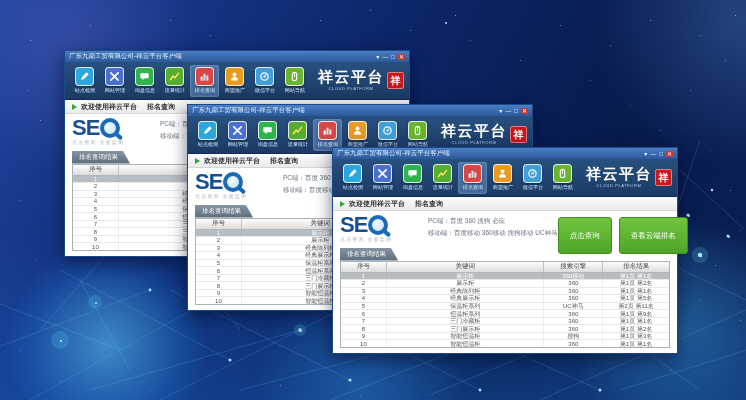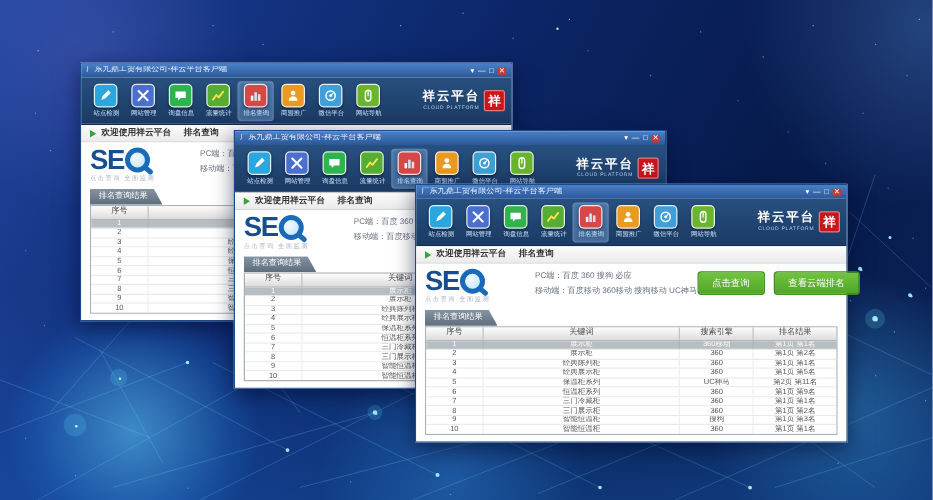--- a/index.html
+++ b/index.html
@@ -53,21 +53,21 @@
   .toolbar{height:37px;flex:none;background:linear-gradient(#28507f,#1a3a64);display:flex;align-items:center;padding:0 5px;border-bottom:1px solid #122b4e;}
   .tb-items{display:flex;gap:1px;flex:1;min-width:0;}
   .tb-item{display:flex;flex-direction:column;align-items:center;width:29px;flex:none;padding:2px 0 1px;border-radius:3px;}
   .tb-item.active{background:rgba(125,175,235,.38);box-shadow:inset 0 0 3px rgba(255,255,255,.35);}
   .tb-icon{width:17px;height:17px;border-radius:4px;border:1px solid rgba(255,255,255,.85);
     display:flex;align-items:center;justify-content:center;box-shadow:0 1px 2px rgba(0,0,0,.35);}
   .tb-icon svg{display:block;}
   .tb-label{font-size:6px;color:#cfe2f8;margin-top:1px;white-space:nowrap;transform:scale(.85);transform-origin:center top;}
   .brand{display:flex;align-items:center;gap:3px;margin-left:auto;flex:none;padding-left:4px;}
   .brand-text{text-align:center;}
-  .brand-name{font-size:10px;color:#fff;font-weight:bold;letter-spacing:1.5px;line-height:1.05;
+  .brand-name{font-size:15px;color:#fff;font-weight:bold;letter-spacing:1.5px;line-height:1.05;
     font-family:"Liberation Serif","DejaVu Serif",serif;}
   .brand-sub{font-size:4px;color:#b9d2ee;letter-spacing:.6px;}
   .brand-badge{width:15px;height:15px;background:#c8161d;border:1px solid #e87a7a;border-radius:2px;
     color:#fff;font-size:10px;font-weight:bold;display:flex;align-items:center;justify-content:center;
     font-family:"Liberation Serif","DejaVu Serif",serif;}
 
   .breadcrumb{height:13px;flex:none;background:linear-gradient(#fbfbfb,#ebebeb);border-bottom:1px solid #d5d5d5;
     display:flex;align-items:center;padding:0 7px;gap:4px;}
   .flag{width:0;height:0;border-left:5px solid #35a53a;border-top:3px solid transparent;border-bottom:3px solid transparent;flex:none;}
   .bc-welcome,.bc-section{font-size:7px;color:#333;font-weight:bold;line-height:1;}
@@ -78,21 +78,21 @@
   .seo-logo{width:86px;flex:none;}
   .seo-top{display:flex;align-items:center;}
   .seo-se{font-size:22px;font-weight:800;color:#174f8e;letter-spacing:-1px;line-height:.85;}
   .seo-o{width:12px;height:12px;border:4px solid #1a6ab8;border-radius:50%;
     background:radial-gradient(circle at 35% 35%,#f2faff,#bfe2f8);position:relative;margin-left:1px;flex:none;}
   .seo-handle{position:absolute;width:9px;height:4px;background:#1a6ab8;right:-7px;bottom:-4px;
     transform:rotate(40deg);border-radius:2px;}
   .seo-tagline{font-size:5px;color:#a8b4c0;letter-spacing:1.2px;margin-top:1px;white-space:nowrap;}
   .engine-lines{font-size:6.5px;color:#6a7480;line-height:1.9;margin-left:2px;white-space:nowrap;}
   .btns{margin-left:auto;display:flex;gap:7px;margin-top:2px;}
-  .gbtn{height:19px;padding:0 11px;background:linear-gradient(#72c43e,#4ea528);border:1px solid #3f8c1f;
+  .gbtn{height:37px;padding:0 11px;background:linear-gradient(#72c43e,#4ea528);border:1px solid #3f8c1f;
     border-radius:3px;color:#fff;font-size:7.5px;line-height:1;cursor:pointer;white-space:nowrap;}
 
   .tab-row{flex:none;margin-top:3px;line-height:0;}
   .tab{display:inline-block;background:linear-gradient(#8494a2,#5d6d7b);color:#fff;font-size:6.5px;line-height:1;
     padding:3px 12px 3px 7px;clip-path:polygon(0 0,calc(100% - 7px) 0,100% 100%,0 100%);}
 
   .table{flex:1;display:flex;flex-direction:column;border:1px solid #a8b0b8;min-height:0;}
   .thead{flex:none;height:10px;display:grid;grid-template-columns:14% 48% 18% 20%;
     background:linear-gradient(#fdfdfd,#dcdcdc);border-bottom:1px solid #b5b5b5;}
   .th{font-size:6.5px;color:#444;display:flex;align-items:center;justify-content:center;

